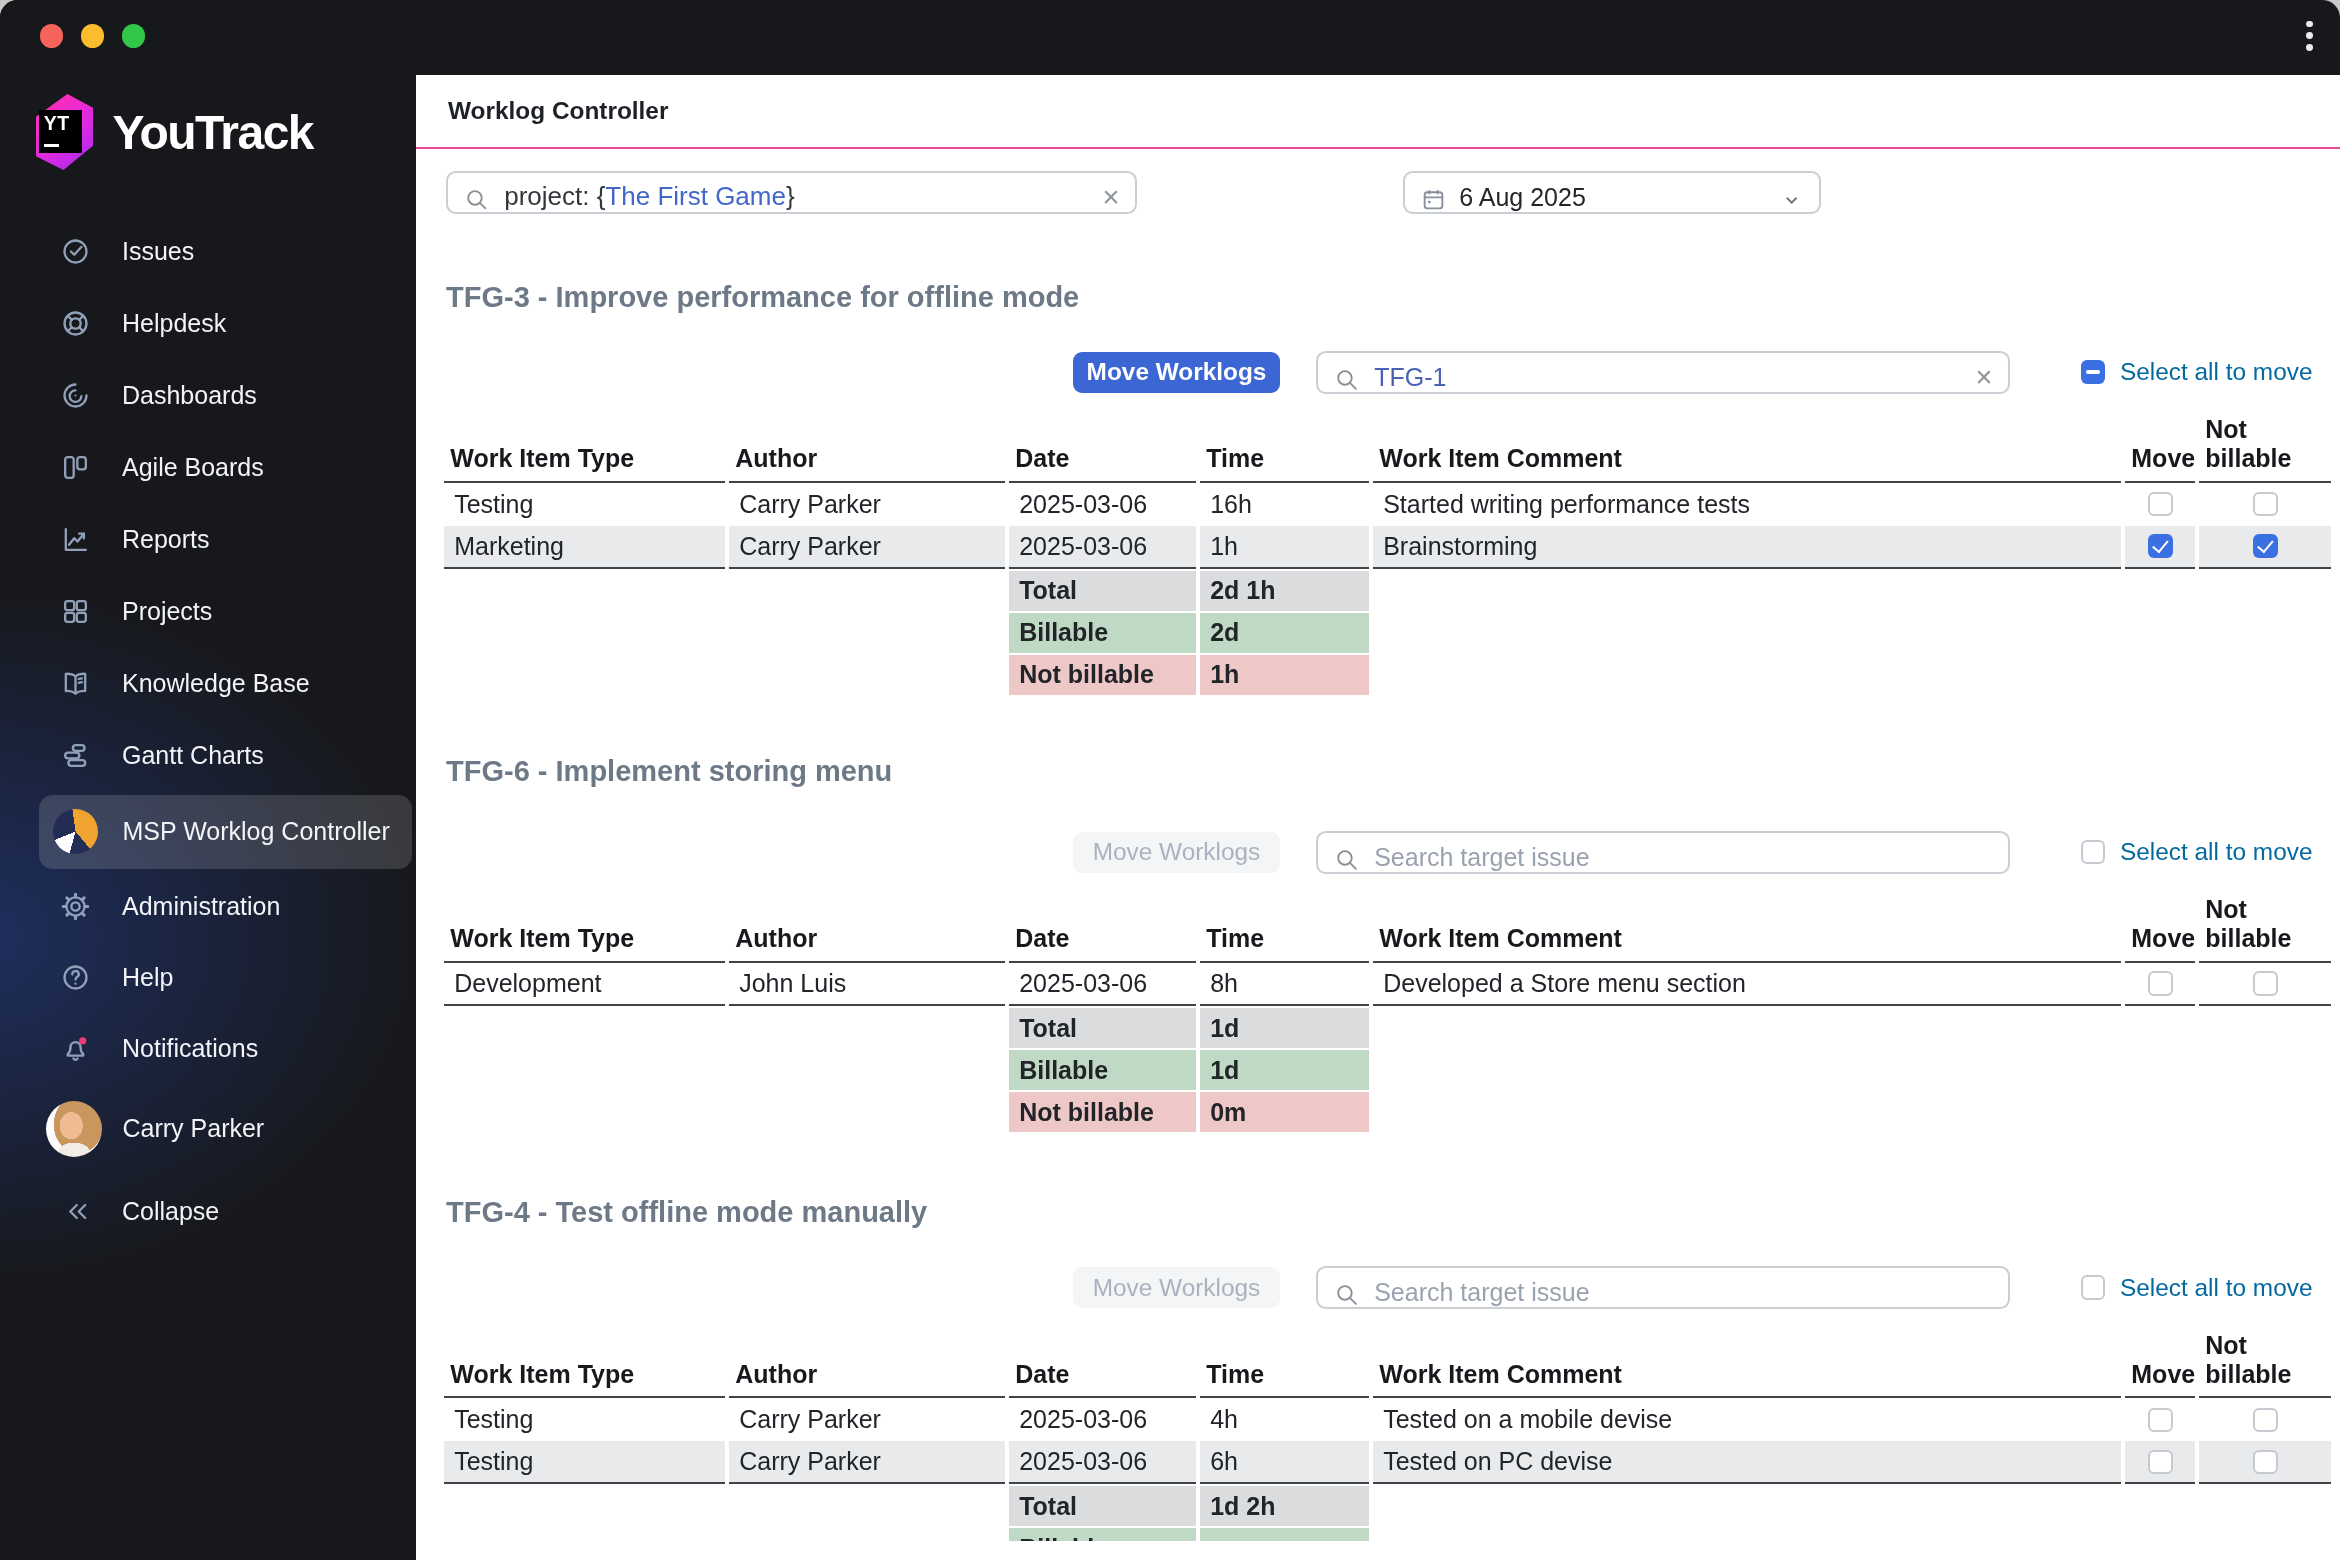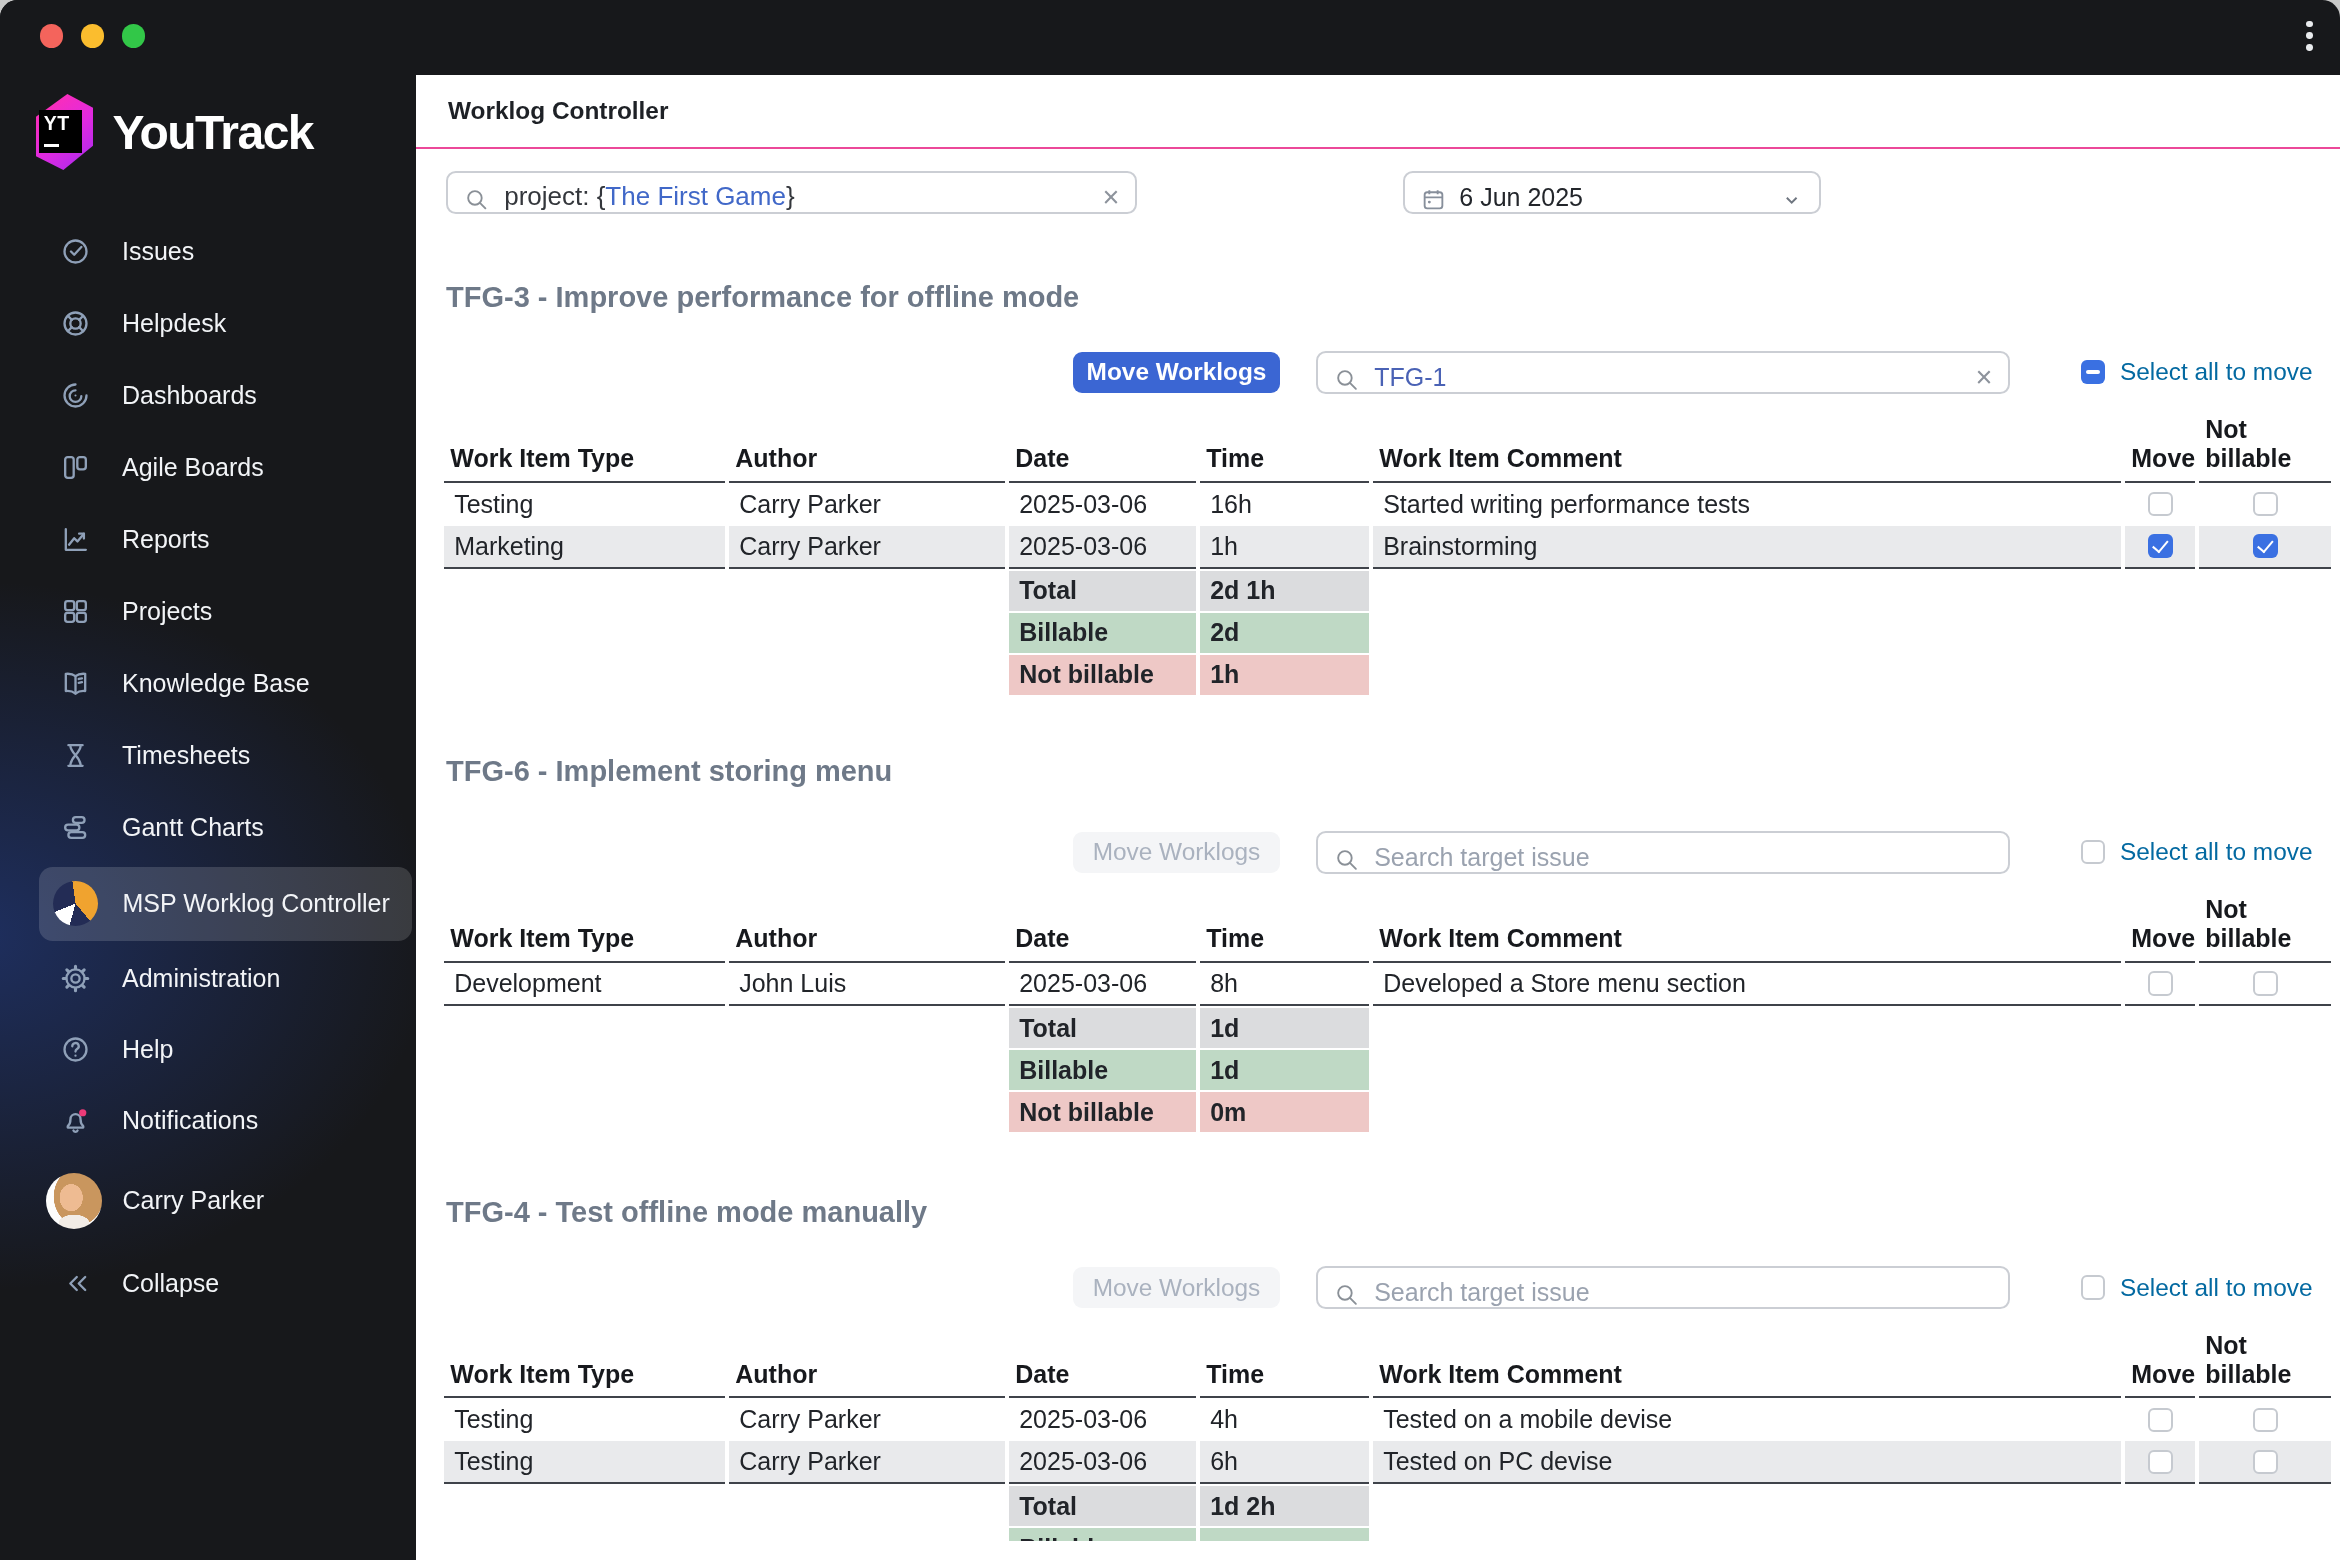--- a/index.html
+++ b/index.html
@@ -185,31 +185,20 @@
               <line x1="12" y1="6.3" x2="12" y2="19.8"></line>
               <line x1="14.5" y1="8.5" x2="17" y2="8"></line>
               <line x1="14.5" y1="11.5" x2="17" y2="11"></line>
             </svg>
           </span>
           <span>Knowledge Base</span>
         </div>
         <div class="item">
           <span class="ic">
             <svg width="31" height="31" viewBox="0 0 24 24" fill="none" stroke="#8fa0b8" stroke-width="1.8" stroke-linecap="round" stroke-linejoin="round" style="color:#8fa0b8">
-              <line x1="6.5" y1="4" x2="17.5" y2="4"></line>
-              <line x1="6.5" y1="20" x2="17.5" y2="20"></line>
-              <path d="M8 4 c0 6.5 8 8.5 8 16"></path>
-              <path d="M16 4 c0 6.5 -8 8.5 -8 16"></path>
-            </svg>
-          </span>
-          <span>Timesheets</span>
-        </div>
-        <div class="item">
-          <span class="ic">
-            <svg width="31" height="31" viewBox="0 0 24 24" fill="none" stroke="#8fa0b8" stroke-width="1.8" stroke-linecap="round" stroke-linejoin="round" style="color:#8fa0b8">
               <rect x="10" y="4" width="9" height="4.4" rx="2.2"></rect>
               <rect x="4" y="9.8" width="11" height="4.4" rx="2.2"></rect>
               <rect x="6.5" y="15.6" width="13" height="4.4" rx="2.2"></rect>
             </svg>
           </span>
           <span>Gantt Charts</span>
         </div>
         <div class="item active">
           <span class="msp-ic"></span>
           <span>MSP Worklog Controller</span>
@@ -276,21 +265,21 @@
         <span class="clear-x">×</span>
       </div>
       <div class="inputbox datebox">
         <svg class="cal" width="25" height="25" viewBox="0 0 24 24" fill="none" stroke="#878f9b" stroke-width="1.8">
             <rect x="3.5" y="5" width="17" height="15.5" rx="2.5"></rect>
             <line x1="3.5" y1="10" x2="20.5" y2="10"></line>
             <line x1="8" y1="3" x2="8" y2="7"></line>
             <line x1="16" y1="3" x2="16" y2="7"></line>
             <circle cx="8" cy="14.5" r="1.4" fill="#878f9b" stroke="none"></circle>
           </svg>
-        <span>6 Jun 2025</span>
+        <span>6 Aug 2025</span>
         <svg class="chev" width="23.4" height="23.4" viewBox="0 0 24 24" fill="none" stroke="#6f7680" stroke-width="2">
             <polyline points="7,10 12,15 17,10"></polyline>
           </svg>
       </div>
     </div>
     <div class="sections">
         <section class="issue-section">
           <h2>TFG-3 - Improve performance for offline mode</h2>
           <div class="controls">
             <div class="movebtn">Move Worklogs</div>

